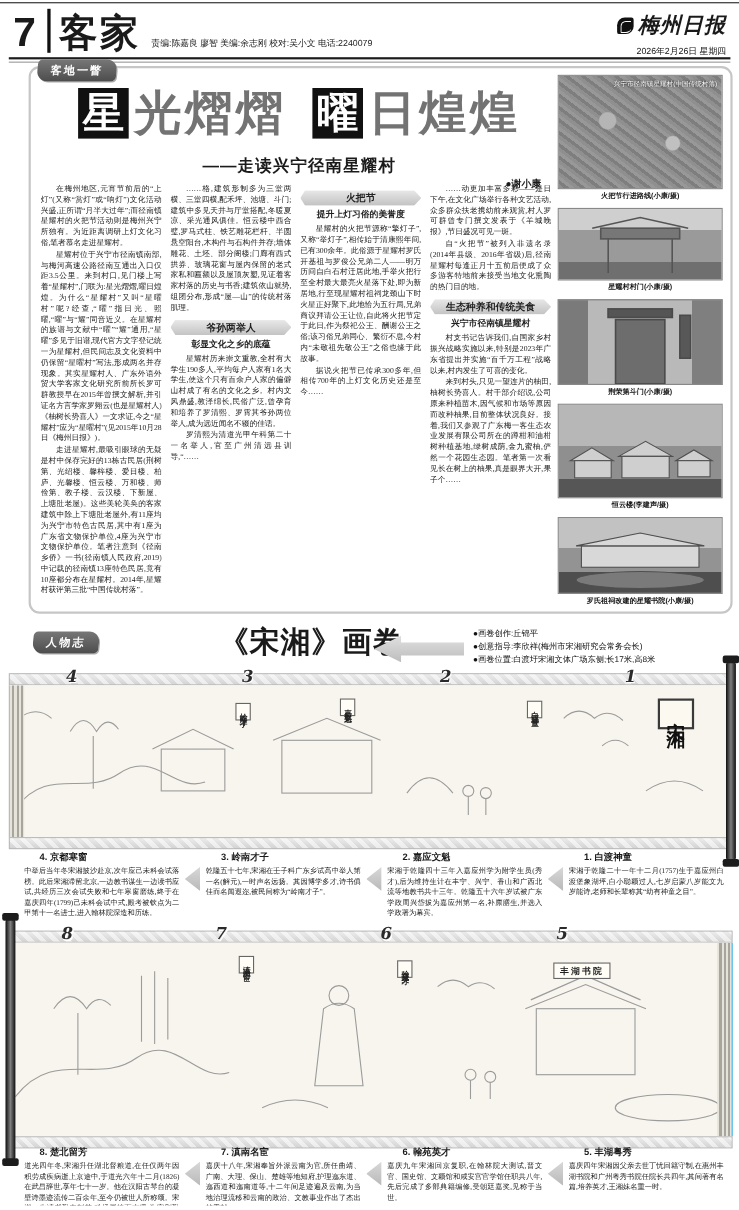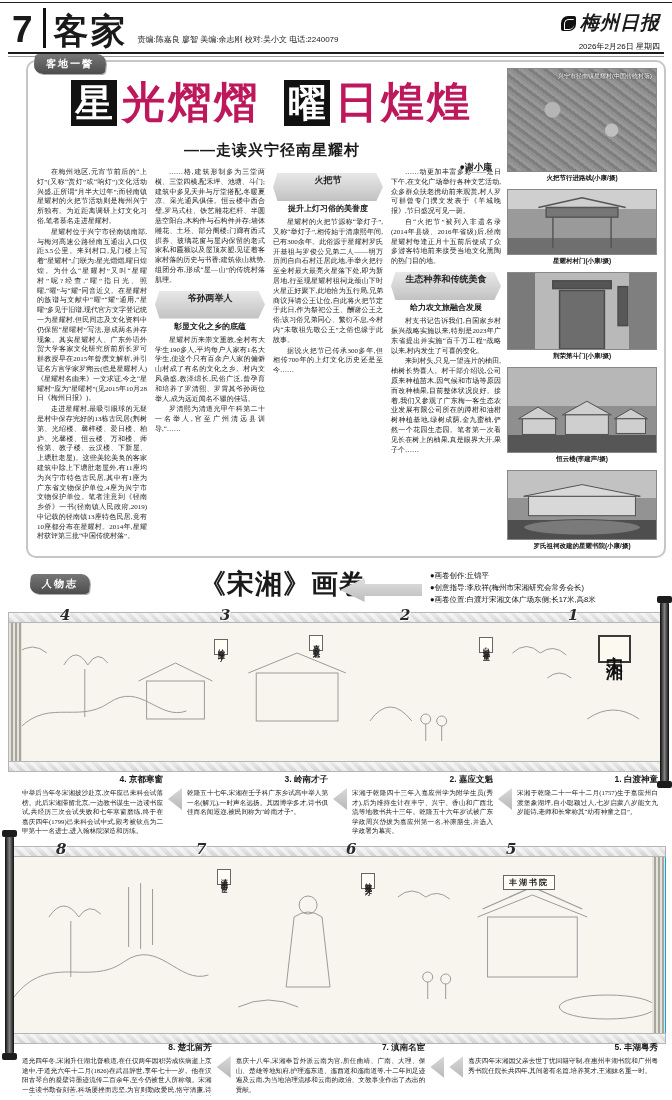--- a/index.html
+++ b/index.html
@@ -36,34 +36,34 @@
   .corner-tag { position:absolute; z-index:5; background:linear-gradient(#777,#4d4d4d);
     color:#fff; font-size:10px; font-weight:bold; letter-spacing:2px;
     padding:3px 12px; border-radius:4px 10px 4px 10px; transform:skewX(-6deg);
     box-shadow:1px 1px 0 #aaa; }
   .tag-article { top:-8px; left:6px; }
 
   .headline-wrap { position:absolute; top:12px; left:10px; width:468px; text-align:center; }
   .headline { display:flex; justify-content:center; align-items:center; gap:5px; }
   .hl-box { display:inline-block; width:46px; height:46px; background:#111; color:#fff;
     font-size:38px; font-weight:bold; line-height:46px; }
-  .hl-seg { font-size:43px; font-weight:bold; letter-spacing:3px; color:#be185d; }
+  .hl-seg { font-size:43px; font-weight:bold; letter-spacing:3px; color:#737373; }
   .hl-gap { width:14px; }
   .subtitle { margin-top:9px; font-size:15px; font-weight:bold; letter-spacing:1px; }
   .author { position:absolute; right:14px; bottom:-14px; font-size:9px; font-weight:bold; }
 
   
   .columns { position:absolute; top:106px; left:9px; width:466px; height:384px;
     display:flex; gap:8px; overflow:hidden;align-items:flex-end; }
   .col { width:110px; height:100%; overflow:hidden;
     font-family:"Liberation Serif","DejaVu Serif",serif;
     font-size:7px; line-height:1.4; text-align:justify; color:#222; }
   .col p { text-indent:2em; margin-bottom:1px; }
   .subhead { margin:5px 0 4px; }
-  .subhead .banner { position:relative; height:28px; line-height:14px; text-align:center;
+  .subhead .banner { position:relative; height:14px; line-height:14px; text-align:center;
     font-family:"Liberation Sans","DejaVu Sans",sans-serif; font-weight:bold; font-size:9px;
     background:linear-gradient(#e8e8e8,#c2c2c2);
     clip-path:polygon(4% 0,94% 0,100% 50%,94% 100%,4% 100%,0 50%); }
   .subhead .bsub { text-align:center; font-weight:bold; font-size:8px; margin-top:2px;
     font-family:"Liberation Sans","DejaVu Sans",sans-serif; }
 
   
   .sidebar { position:absolute; top:6px; right:5px; width:154px; }
   .photo { position:relative; width:150px; margin:0 auto; border:1px solid #888; overflow:hidden; }
   .ph-map { height:104px;
@@ -125,21 +125,21 @@
   .roller-right { right:-3px; } .roller-left { left:-3px; }
   .curl { position:absolute; top:0; bottom:0; width:13px; z-index:5;
     background:repeating-linear-gradient(90deg,#e6e4da 0 2px,#a8a69c 2px 4px); }
   .curl-left { left:0; } .curl-right { right:0; }
 
   
   .caprow { position:absolute; left:22px; width:636px; display:flex; align-items:flex-start; gap:5px; }
   .caprow-1 { top:774px; height:66px; overflow:hidden; }
   .caprow-2 { top:1042px; height:54px; overflow:hidden; }
   .capblock { flex:1 1 0; }
-  .cap-title { font-size:8.5px; font-weight:bold; margin:0 0 2px 14px;text-align:right; }
+  .cap-title { font-size:8.5px; font-weight:bold; margin:0 0 2px 14px; }
   .cap-text { font-family:"Liberation Serif","DejaVu Serif",serif; font-size:6.6px;
     line-height:1.45; text-align:justify; color:#222; }
   .cap-arrow { flex:0 0 14px; height:22px; margin-top:14px;
     background:linear-gradient(#d8d8d8,#b9b9b9);
     clip-path:polygon(100% 0,100% 100%,0 50%); }
 </style>
 </head>
 <body>
 
 <div class="page">
@@ -173,21 +173,21 @@
         <span class="hl-box">曜</span>
         <span class="hl-seg">日煌煌</span>
       </div>
       <div class="subtitle">——走读兴宁径南星耀村</div>
       <span class="author">●谢小康</span>
     </div>
 
     <div class="columns">
       <div class="col">
         <p>在梅州地区,元宵节前后的“上灯”(又称“赏灯”或“响灯”)文化活动兴盛,正所谓“月半大过年”;而径南镇星耀村的火把节活动则是梅州兴宁所独有。为近距离调研上灯文化习俗,笔者慕名走进星耀村。</p>
-        <p>星耀村位于兴宁市径南镇南部,与梅河高速公路径南互通出入口仅距3.5公里。来到村口,见门楼上写着“星耀村”,门联为:星光熠熠,曜日煌煌。为什么“星耀村”又叫“星曜村”呢?经查,“曜”指日光、照曜,“曜”与“耀”同音近义。在星耀村的族谱与文献中“曜”“耀”通用,“星曜”多见于旧谱,现代官方文字登记统一为星耀村,但民间志及文化资料中仍保留“星曜村”写法,形成两名并存现象。其实星耀村人、广东外语外贸大学客家文化研究所前所长罗可群教授早在2015年曾撰文解析,并引证名方言学家罗翙云(也是星耀村人)《星耀村名由来》一文求证,今之“星耀村”应为“星曜村”(见2015年10月28日《梅州日报》)。</p>
+        <p>星耀村位于兴宁市径南镇南部,与梅河高速公路径南互通出入口仅距3.5公里。来到村口,见门楼上写着“星耀村”,门联为:星光熠熠,曜日煌煌。为什么“星耀村”又叫“星曜村”呢?经查,“曜”指日光、照曜,“曜”与“耀”同音近义。在星耀村的族谱与文献中“曜”“耀”通用,“星曜”多见于旧谱,现代官方文字登记统一为星耀村,但民间志及文化资料中仍保留“星曜村”写法,形成两名并存现象。其实星耀村人、广东外语外贸大学客家文化研究所前所长罗可群教授早在2015年曾撰文解析,并引证名方言学家罗翙云(也是星耀村人)《柚树长势喜人》一文求证,今之“星耀村”应为“星曜村”(见2015年10月28日《梅州日报》)。</p>
         <p>走进星耀村,最吸引眼球的无疑是村中保存完好的13栋古民居(荆树第、光绍楼、馨梓楼、爱日楼、柏庐、光馨楼、恒云楼、万和楼、师俭第、教子楼、云汉楼、下新屋、上塘肚老屋)。这些美轮美奂的客家建筑中除上下塘肚老屋外,有11座均为兴宁市特色古民居,其中有1座为广东省文物保护单位,4座为兴宁市文物保护单位。笔者注意到《径南乡侨》一书(径南镇人民政府,2019)中记载的径南镇13座特色民居,竟有10座都分布在星耀村。2014年,星耀村获评第三批“中国传统村落”。</p>
 
       </div>
       <div class="col">
         <p>……格,建筑形制多为三堂两横、三堂四横,配禾坪、池塘、斗门;建筑中多见天井与厅堂搭配,冬暖夏凉、采光通风俱佳。恒云楼中西合璧,罗马式柱、铁艺雕花栏杆、半圆悬空阳台,木构件与石构件并存;墙体雕花、土坯、部分阁楼;门廊有西式拱券、玻璃花窗与屋内保留的老式家私和匾额以及屋顶灰塑,见证着客家村落的历史与书香;建筑依山就势,组团分布,形成“屋—山”的传统村落肌理。</p>
         <div class="subhead">
           <div class="banner">爷孙两举人</div>
           <div class="bsub">彰显文化之乡的底蕴</div>
         </div>
         <p>星耀村历来崇文重教,全村有大学生190多人,平均每户人家有1名大学生,使这个只有百余户人家的偏僻山村成了有名的文化之乡。村内文风鼎盛,教泽绵长,民俗广泛,曾孕育和培养了罗清熙、罗霄其爷孙两位举人,成为远近闻名不辍的佳话。</p>
@@ -199,21 +199,21 @@
           <div class="bsub">提升上灯习俗的美誉度</div>
         </div>
         <p>星耀村的火把节源称“擎灯子”,又称“举灯子”,相传始于清康熙年间,已有300余年。此俗源于星耀村罗氏开基祖与罗俊公兄弟二人——明万历间自白石村迁居此地,手举火把行至全村最大最亮火星落下处,即为新居地,行至现星耀村祖祠龙颈山下时火星正好聚下,此地恰为五行局,兄弟商议拜请公王让位,自此将火把节定于此日,作为祭祀公王、酬谢公王之俗;该习俗兄弟同心、繁衍不息,今村内“未敬祖先敬公王”之俗也缘于此故事。</p>
         <p>据说火把节已传承300多年,但相传700年的上灯文化历史还是至今……</p>
       </div>
       <div class="col">
         <p>……动更加丰富多彩——是日下午,在文化广场举行各种文艺活动,众多群众扶老携幼前来观赏,村人罗可群曾专门撰文发表于《羊城晚报》,节日盛况可见一斑。</p>
         <p>自“火把节”被列入非遗名录(2014年县级、2016年省级)后,径南星耀村每逢正月十五前后便成了众多游客特地前来接受当地文化熏陶的热门目的地。</p>
         <div class="subhead">
           <div class="banner">生态种养和传统美食</div>
-          <div class="bsub">给力农文旅融合发展</div>
+          <div class="bsub">兴宁市径南镇星耀村</div>
         </div>
         <p>村支书记告诉我们,自国家乡村振兴战略实施以来,特别是2023年广东省提出并实施“百千万工程”战略以来,村内发生了可喜的变化。</p>
         <p>来到村头,只见一望连片的柚田,柚树长势喜人。村干部介绍说,公司原来种植苗木,因气候和市场等原因而改种柚果,目前整体状况良好。接着,我们又参观了广东梅一客生态农业发展有限公司所在的蹲柑和油柑树种植基地,绿树成荫,金九蜜柚,俨然一个花园生态园。笔者第一次看见长在树上的柚果,真是眼界大开,果子个……</p>
       </div>
     </div>
 
     <div class="sidebar">
       <div class="photo ph-map">
         <span class="ph-overlay">兴宁市径南镇星耀村(中国传统村落)</span>
       </div>
@@ -381,19 +381,23 @@
     <div class="capblock">
       <div class="cap-title">8. 楚北留芳</div>
       <div class="cap-text">道光四年冬,宋湘升任湖北督粮道,在任仅两年因积劳成疾病逝上京途中,于道光六年十二月(1826)在武昌辞世,享年七十一岁。他在汉阳古琴台的凝壁诗墨迹流传二百余年,至今仍被世人所称颂。宋湘一生读书勤奋刻苦,科场屡挫而志坚,为官则勤政爱民,恪守清廉,诗歌和书法造诣不凡,是白渡历史上的一代楷模,当代更被誉为“梅州八贤”之首。</div>
     </div>
     <span class="cap-arrow"></span>
     <div class="capblock">
       <div class="cap-title">7. 滇南名宦</div>
       <div class="cap-text">嘉庆十八年,宋湘奉旨外派云南为官,所任曲靖、广南、大理、保山、楚雄等地知府,护理迤东道、迤西道和迤南道等,十二年间足迹遍及云南,为当地治理流移和云南的政治、文教事业作出了杰出的贡献。</div>
     </div>
     <span class="cap-arrow"></span>
+    <div class="capblock">
+      <div class="cap-title">6. 翰苑英才</div>
+      <div class="cap-text">嘉庆九年宋湘回京复职,在翰林院大测试,晋文官、国史馆、文颖馆和咸安宫官学馆任职共八年,先后完成了多部典籍编修,受朝廷嘉奖,见称于当世。</div>
+    </div>
     <span class="cap-arrow"></span>
     <div class="capblock">
       <div class="cap-title">5. 丰湖粤秀</div>
       <div class="cap-text">嘉庆四年宋湘因父亲去世丁忧回籍守制,在惠州丰湖书院和广州粤秀书院任院长共四年,其间著有名篇,培养英才,王湘妹名重一时。</div>
     </div>
   </div>
 </div>
 
 </body></html>

